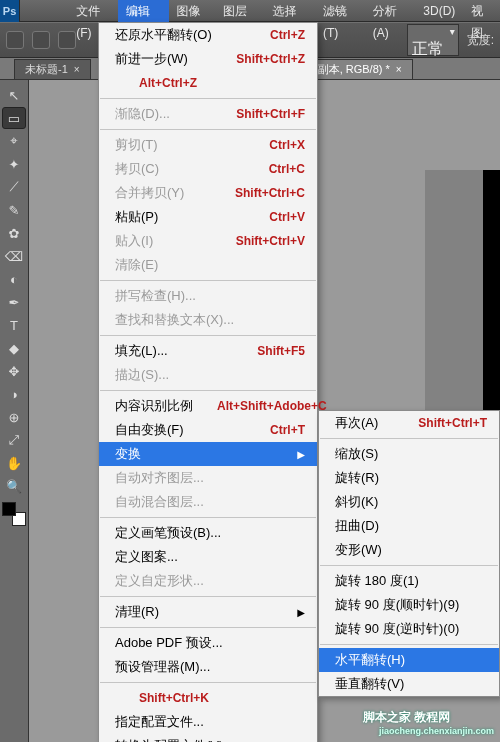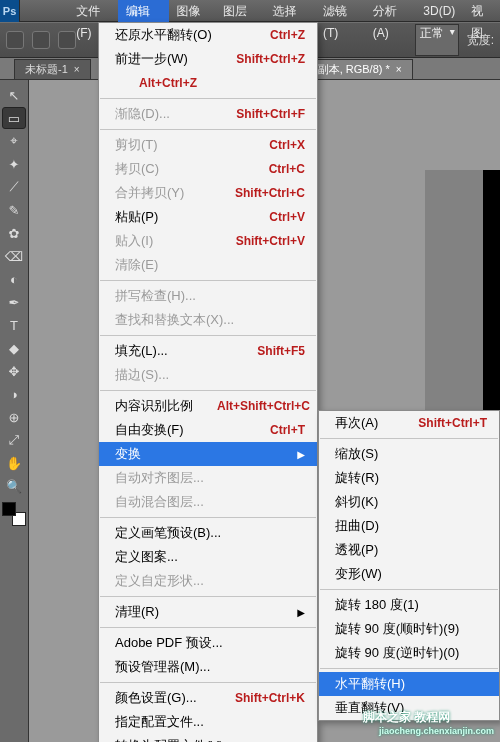--- a/index.html
+++ b/index.html
@@ -3,21 +3,21 @@
   <meta charset="utf-8">
   <style>
     * { margin:0; padding:0; box-sizing:border-box; font-family:"Microsoft YaHei","SimSun",sans-serif; }
     body { width:500px; height:742px; background:#9a9a9a; overflow:hidden; position:relative; }
     .menubar { height:22px; background:linear-gradient(#6a6a6a,#555); display:flex; align-items:center; color:#e8e8e8; font-size:12px; border-bottom:1px solid #2a2a2a;}
     .ps-logo { width:22px; height:22px; background:#0a4d8c; display:flex; align-items:center; justify-content:center; font-weight:bold; font-size:11px; color:#b9d7f1; border-right:1px solid #2a2a2a;}
     .menubar .mi { padding:0 8px; height:22px; line-height:22px; cursor:default;}
     .menubar .mi.active { background:#2b6cd4; color:#fff;}
     .optionsbar { height:36px; background:linear-gradient(#595959,#4c4c4c); border-top:1px solid #707070; border-bottom:1px solid #2a2a2a; display:flex; align-items:center; padding:0 6px; gap:8px; color:#ddd; font-size:12px; }
     .ob-ico { width:18px; height:18px; border:1px solid #777; background:#4a4a4a; border-radius:3px;}
-    .ob-sel { height:32px; border:1px solid #333; background:#6a6a6a; color:#eee; font-size:12px; padding:0 14px 0 4px; position:relative;}
+    .ob-sel { height:32px; border:1px solid #333; background:#6a6a6a; color:#eee; font-size:16px; padding:14px 14px 0 4px; position:relative;}
     .ob-sel:after{content:"▾"; position:absolute; right:3px; top:1px; font-size:10px;}
     .ob-label{color:#ddd;}
     .tabbar { height:22px; background:#7a7a7a; border-bottom:1px solid #333; display:flex; align-items:flex-end; }
     .tab { height:20px; padding:0 10px; font-size:11px; color:#ddd; background:#5a5a5a; border:1px solid #333; border-bottom:none; margin-left:2px; display:flex; align-items:center; gap:6px;}
     .tab.active{ background:#838383; color:#fff;}
     .tab .x{ font-size:10px;}
     .workspace { position:absolute; top:80px; left:0; right:0; bottom:0; display:flex;}
     .toolcol { width:29px; background:#6b6b6b; border-right:1px solid #333; display:flex; flex-direction:column; align-items:center; padding-top:4px; gap:1px;}
     .tool { width:24px; height:22px; display:flex; align-items:center; justify-content:center; color:#ddd; font-size:13px; border-radius:3px; }
     .tool.sel { background:#3a3a3a; border:1px solid #222;}
@@ -164,21 +164,21 @@
     <div class="row">
       <span class="lbl">填充(L)...</span>
       <span class="sc">Shift+F5</span>
     </div>
     <div class="row disabled">
       <span class="lbl">描边(S)...</span>
     </div>
     <div class="sep"></div>
     <div class="row">
       <span class="lbl">内容识别比例</span>
-      <span class="sc">Alt+Shift+Ctrl+C</span>
+      <span class="sc">Alt+Shift+Adobe+C</span>
     </div>
     <div class="row">
       <span class="lbl">自由变换(F)</span>
       <span class="sc">Ctrl+T</span>
     </div>
     <div class="row hi">
       <span class="lbl">变换</span>
       <span class="arw">▶</span>
     </div>
     <div class="row disabled">
@@ -204,21 +204,20 @@
     </div>
     <div class="sep"></div>
     <div class="row">
       <span class="lbl">Adobe PDF 预设...</span>
     </div>
     <div class="row">
       <span class="lbl">预设管理器(M)...</span>
     </div>
     <div class="sep"></div>
     <div class="row">
-      <span class="lbl">颜色设置(G)...</span>
       <span class="sc">Shift+Ctrl+K</span>
     </div>
     <div class="row">
       <span class="lbl">指定配置文件...</span>
     </div>
     <div class="row">
       <span class="lbl">转换为配置文件(V)...</span>
     </div>
   </div>
 
@@ -232,23 +231,20 @@
       <span class="lbl">缩放(S)</span>
     </div>
     <div class="row">
       <span class="lbl">旋转(R)</span>
     </div>
     <div class="row">
       <span class="lbl">斜切(K)</span>
     </div>
     <div class="row">
       <span class="lbl">扭曲(D)</span>
-    </div>
-    <div class="row">
-      <span class="lbl">透视(P)</span>
     </div>
     <div class="row">
       <span class="lbl">变形(W)</span>
     </div>
     <div class="sep"></div>
     <div class="row">
       <span class="lbl">旋转 180 度(1)</span>
     </div>
     <div class="row">
       <span class="lbl">旋转 90 度(顺时针)(9)</span>

